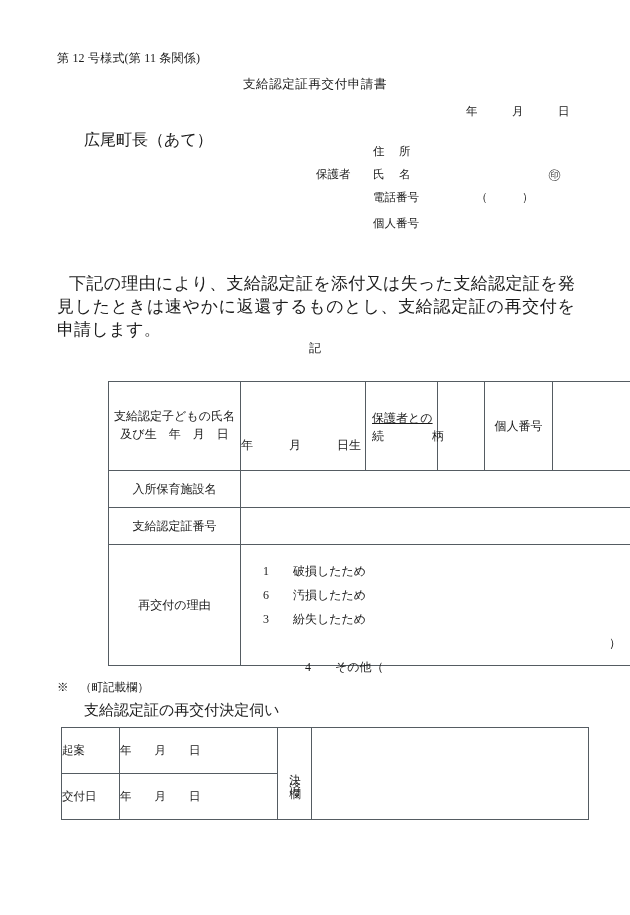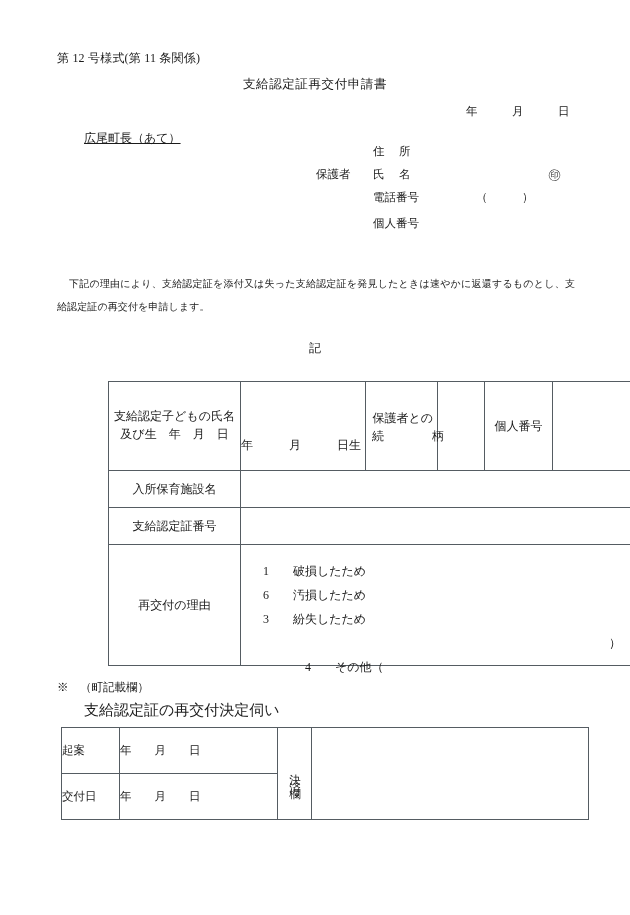--- a/index.html
+++ b/index.html
@@ -51,23 +51,22 @@
   .date-line .inner {
     position: absolute;
     left: 466px;
     top: 0;
     white-space: pre;
   }
   .addressee {
     position: absolute;
     left: 84px;
     top: 130px;
-    font-size: 12px;
+    font-size: 16px;
     white-space: nowrap;
-    text-decoration: underline;
   }
 
   
   .applicant {
     position: absolute;
     left: 0;
     top: 144px;
     width: 630px;
     padding-left: 40px;
   }
@@ -106,21 +105,21 @@
     top: 0;
     white-space: pre;
   }
 
   
   .body-para {
     position: absolute;
     left: 57px;
     top: 272px;
     width: 518px;
-    font-size: 10px;
+    font-size: 17px;
     line-height: 23px;
     text-align: justify;
     text-indent: 12px;
     letter-spacing: 0.1px;
   }
 
   
   .ki-mark {
     position: absolute;
     left: 0;
@@ -182,22 +181,23 @@
     white-space: pre;
   }
   .cell-rel-inner {
     position: relative;
     height: 88px;
   }
   .cell-rel-inner .r1 {
     position: absolute;
     left: 6px; right: 4px;
     top: 28px;
-    text-align: right;
-    white-space: pre;
+    text-align: left;
+    white-space: pre;
+    text-decoration: underline;
   }
   .cell-rel-inner .r2 {
     position: absolute;
     left: 6px; right: 4px;
     top: 46px;
     text-align: left;
     white-space: pre;
   }
   .row-simple td { height: 36px; }
   .reason-label-cell { height: 118px; }

